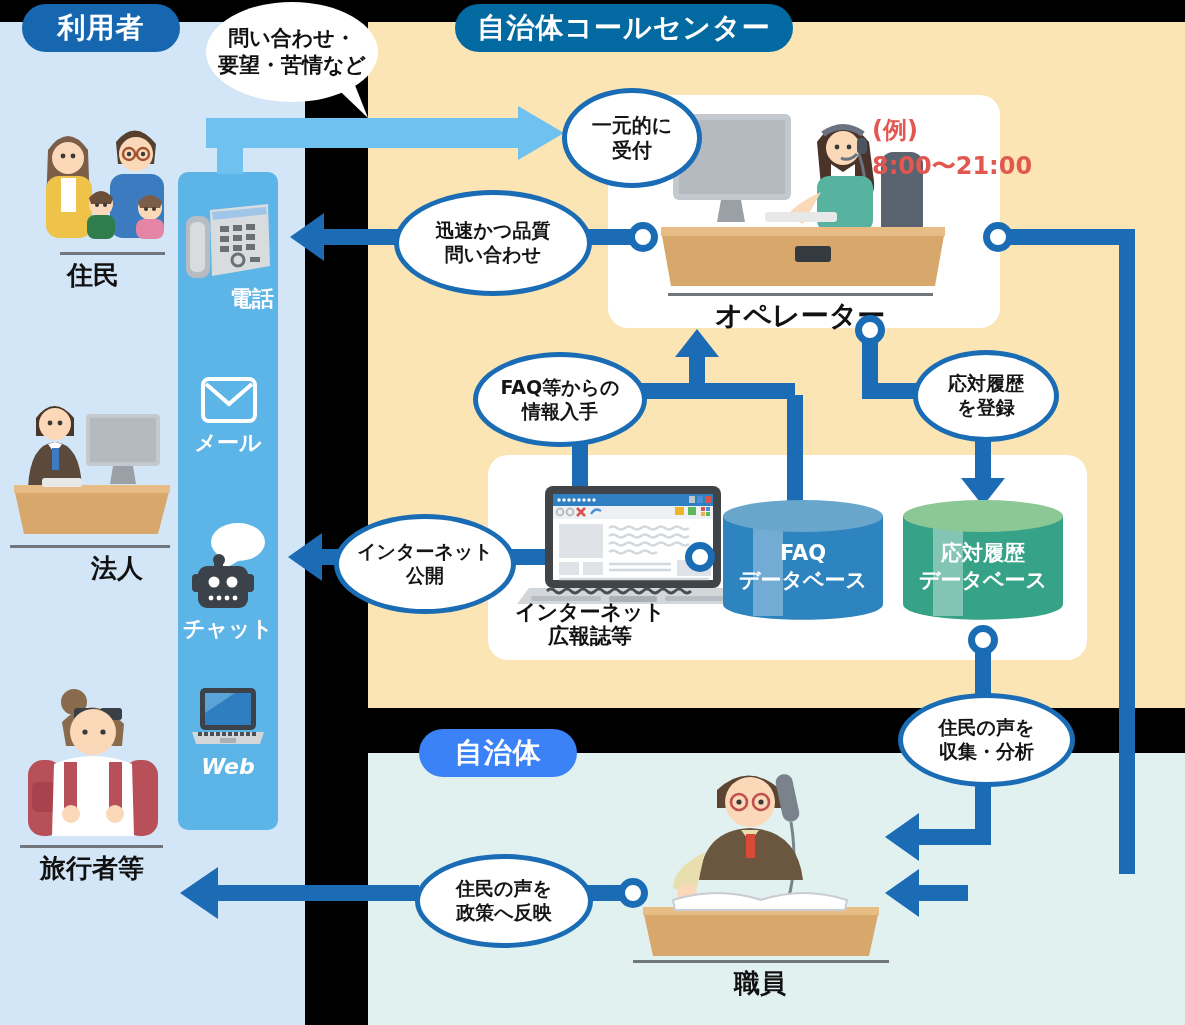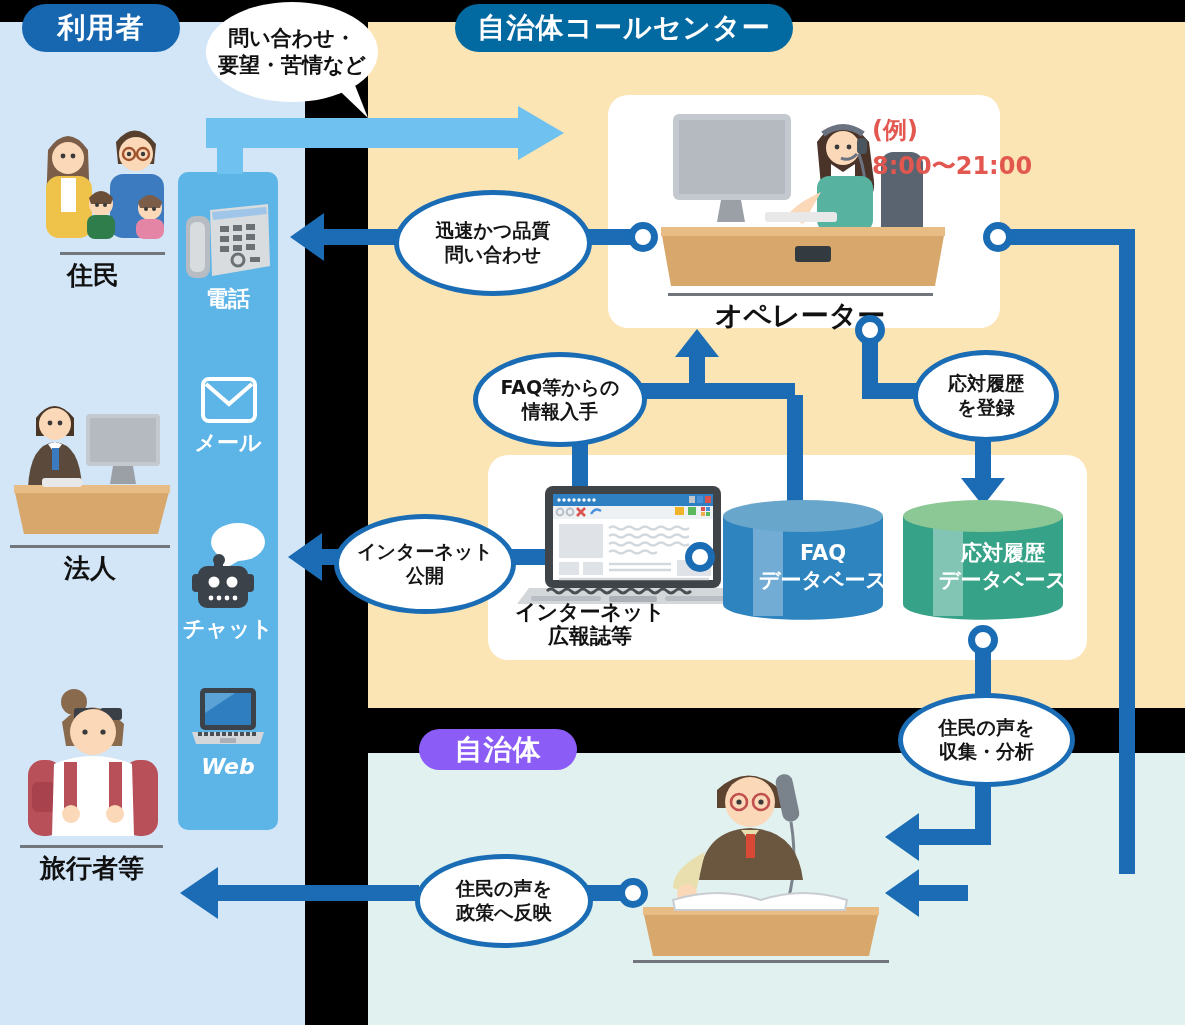--- a/index.html
+++ b/index.html
@@ -27,21 +27,21 @@
   .ah-left-big{border-top:26px solid transparent;border-bottom:26px solid transparent;border-right:38px solid #1b6cb5;}
   .ah-up{border-left:22px solid transparent;border-right:22px solid transparent;border-bottom:28px solid #1b6cb5;}
   .ah-down{border-left:22px solid transparent;border-right:22px solid transparent;border-top:28px solid #1b6cb5;}
   .ah-right-lite{border-top:27px solid transparent;border-bottom:27px solid transparent;border-left:46px solid #6fc1ef;}
   
   .cring{position:absolute;width:30px;height:30px;border-radius:50%;background:#fff;border:7px solid #1a6cb5;box-sizing:border-box;}
   
   .chlabel{position:absolute;color:#fff;font-weight:bold;font-size:22px;text-align:center;width:100px;}
   .actorlabel{position:absolute;color:#111;font-weight:bold;font-size:26px;text-align:center;}
   .uline{position:absolute;height:3px;background:#71767c;}
-  .dbtext{position:absolute;color:#fff;font-weight:bold;font-size:21px;text-align:center;line-height:1.3;padding-left:20px;}
+  .dbtext{position:absolute;color:#fff;font-weight:bold;font-size:21px;text-align:center;line-height:1.3;}
   .hours{position:absolute;color:#e2574f;font-weight:600;font-size:24px;line-height:1.5;}
   .bubble{position:absolute;background:#fff;border-radius:50%;display:flex;align-items:center;
           justify-content:center;text-align:center;font-weight:bold;font-size:21px;color:#111;line-height:1.3;}
   .bubbletail{position:absolute;background:#fff;clip-path:polygon(0 0,100% 100%,62% 0);}
 </style>
 </head>
 <body>
 
 <div id="stage">
 
@@ -132,21 +132,21 @@
       <rect x="44" y="56" width="7" height="22" fill="#3d7bc0"></rect>
       <rect x="78" y="22" width="74" height="52" rx="4" fill="#c3c9ce"></rect>
       <rect x="82" y="26" width="66" height="44" fill="#b4bac0"></rect>
       <path d="M105 74 L125 74 L128 92 L102 92 Z" fill="#9aa0a6"></path>
       <path d="M6 96 L162 96 L150 142 L16 142 Z" fill="#d8a76c"></path>
       <rect x="6" y="93" width="156" height="8" fill="#e7bd85"></rect>
       <rect x="34" y="86" width="40" height="9" rx="3" fill="#e8e8e8"></rect>
     </svg>
   </div>
   <div class="uline" style="left:10px;top:545px;width:160px;"></div>
-  <div class="actorlabel" style="left:37px;top:551px;width:106px;">法人</div>
+  <div class="actorlabel" style="left:37px;top:551px;width:106px;text-align:right;">法人</div>
 
   <div class="abs" style="left:22px;top:686px;">
     <svg width="140" height="158" viewBox="0 0 140 158">
       <circle cx="52" cy="16" r="13" fill="#8a6a4c"></circle>
       <path d="M40 36 Q70 6 102 38 L100 60 L44 60 Z" fill="#8a6a4c"></path>
       <rect x="52" y="22" width="22" height="12" rx="3" fill="#3a3f45"></rect>
       <rect x="78" y="22" width="22" height="12" rx="3" fill="#3a3f45"></rect>
       <circle cx="71" cy="46" r="23" fill="#fbd8b8"></circle>
       <circle cx="63" cy="46" r="2.6" fill="#3a3a3a"></circle>
         <circle cx="81" cy="46" r="2.6" fill="#3a3a3a"></circle>
@@ -204,20 +204,21 @@
       <path d="M108 70 L117 82 L126 70 Z" fill="#e9dfae"></path>
       <rect x="113" y="74" width="9" height="24" fill="#d84a35"></rect>
       <path d="M72 92 Q40 108 40 128 L62 136 Z" fill="#e9dfae"></path>
       <circle cx="54" cy="134" r="10" fill="#fbd8b8"></circle>
       <path d="M10 150 L246 150 L236 196 L20 196 Z" fill="#d8a76c"></path>
       <rect x="10" y="147" width="236" height="8" fill="#e7bd85"></rect>
       <path d="M40 140 Q85 126 128 140 Q170 126 214 140 L212 150 L42 150 Z" fill="#fff" stroke="#c9cdd2" stroke-width="2"></path>
     </svg>
   </div>
   <div class="uline" style="left:633px;top:960px;width:256px;"></div>
+  <div class="actorlabel" style="left:655px;top:966px;width:210px;">職員</div>
 
   <div class="abs" style="left:182px;top:200px;">
     <svg width="92" height="84" viewBox="0 0 92 84">
       <path d="M28 10 L86 4 L88 66 L30 76 Z" fill="#d8dcdf"></path>
       <path d="M30 12 L84 7 L85 14 L31 20 Z" fill="#9fc6e8"></path>
       <rect x="4" y="16" width="24" height="62" rx="9" fill="#b6bcc2"></rect>
       <rect x="8" y="22" width="15" height="50" rx="6" fill="#d8dcdf"></rect>
       <g fill="#6b7075">
         <rect x="38" y="26" width="9" height="6"></rect>
           <rect x="51" y="25" width="9" height="6"></rect>
@@ -226,21 +227,21 @@
           <rect x="51" y="35" width="9" height="6"></rect>
           <rect x="64" y="34" width="9" height="6"></rect>
         <rect x="38" y="46" width="9" height="6"></rect>
           <rect x="51" y="45" width="9" height="6"></rect>
           <rect x="64" y="44" width="9" height="6"></rect>
       </g>
       <circle cx="56" cy="60" r="6" fill="none" stroke="#6b7075" stroke-width="3"></circle>
       <rect x="68" y="57" width="10" height="5" fill="#6b7075"></rect>
     </svg>
   </div>
-  <div class="chlabel" style="left:178px;top:284px;">電話</div>
+  <div class="chlabel" style="left:178px;top:284px;padding-left:24px;">電話</div>
 
   <div class="abs" style="left:200px;top:376px;">
     <svg width="58" height="48" viewBox="0 0 58 48">
       <rect x="3" y="3" width="52" height="42" rx="6" fill="none" stroke="#fff" stroke-width="4"></rect>
       <path d="M6 8 L29 28 L52 8" fill="none" stroke="#fff" stroke-width="4"></path>
     </svg>
   </div>
   <div class="chlabel" style="left:178px;top:428px;">メール</div>
 
   <div class="abs" style="left:188px;top:520px;">
@@ -354,39 +355,41 @@
   <div class="dbtext pre" style="left:903px;top:540px;width:160px;">応対履歴
 データベース</div>
 
   <div class="cring" style="left:628px;top:222px;"></div>
   <div class="cring" style="left:983px;top:222px;"></div>
   <div class="cring" style="left:855px;top:315px;"></div>
   <div class="cring" style="left:685px;top:542px;"></div>
   <div class="cring" style="left:968px;top:625px;"></div>
   <div class="cring" style="left:618px;top:878px;"></div>
 
+  <div class="enode pre" style="left:562px;top:88px;width:130px;height:90px;font-size:20px;">一元的に
+受付</div>
   <div class="enode pre" style="left:394px;top:190px;width:188px;height:96px;">迅速かつ品質
 問い合わせ</div>
   <div class="enode pre" style="left:473px;top:352px;width:164px;height:85px;">FAQ等からの
 情報入手</div>
   <div class="enode pre" style="left:913px;top:350px;width:136px;height:82px;">応対履歴
 を登録</div>
   <div class="enode pre" style="left:334px;top:514px;width:172px;height:90px;">インターネット
 公開</div>
   <div class="enode pre" style="left:898px;top:693px;width:167px;height:84px;">住民の声を
 収集・分析</div>
   <div class="enode pre" style="left:415px;top:854px;width:168px;height:84px;">住民の声を
 政策へ反映</div>
 
   <div class="hours" style="left:872px;top:112px;">
     <div>(例)</div>
     <div>8:00〜21:00</div>
   </div>
 
   <div class="badge" style="left:22px;top:4px;width:158px;height:48px;background:#1667b0;">利用者</div>
   <div class="badge" style="left:455px;top:4px;width:338px;height:48px;background:#0369a1;">自治体コールセンター</div>
-  <div class="badge" style="left:419px;top:729px;width:158px;height:41px;background:#8b5cf6;">自治体</div>
+  <div class="badge" style="left:419px;top:729px;width:158px;height:48px;background:#3b82f6;">自治体</div>
 
   <div class="bubbletail" style="left:320px;top:72px;width:48px;height:46px;"></div>
   <div class="bubble pre" style="left:206px;top:2px;width:172px;height:100px;text-align:center;">問い合わせ・
 要望・苦情など</div>
 
 </div>
 
 </body></html>

